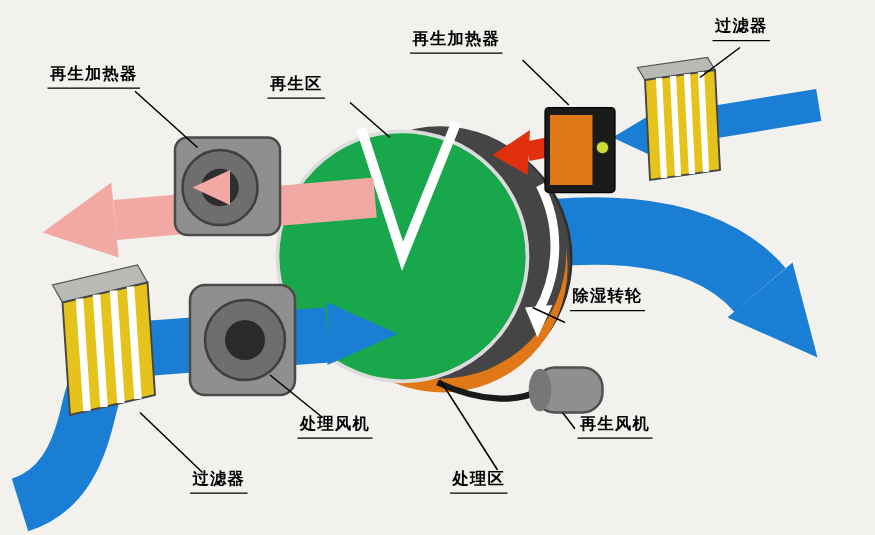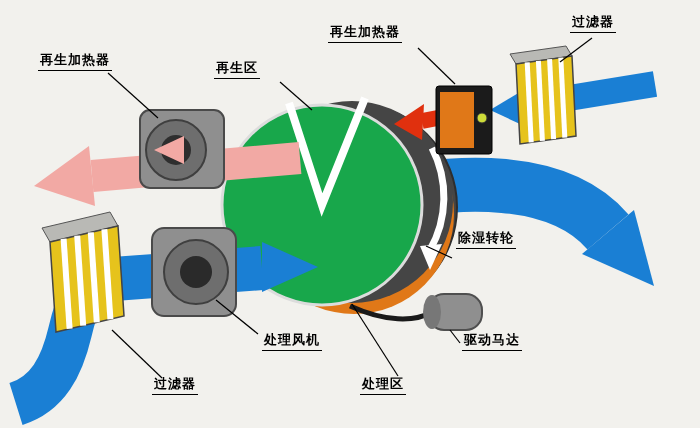--- a/index.html
+++ b/index.html
@@ -121,18 +121,18 @@
       <line x1="258" y1="334" x2="216" y2="300"></line>
       <line x1="162" y1="378" x2="112" y2="330"></line>
     </g>
   </svg>
 
   <div class="lbl" style="left:38px;top:52px;">再生加热器</div>
   <div class="lbl" style="left:214px;top:60px;">再生区</div>
   <div class="lbl" style="left:328px;top:24px;">再生加热器</div>
   <div class="lbl" style="left:570px;top:14px;">过滤器</div>
   <div class="lbl" style="left:456px;top:230px;">除湿转轮</div>
-  <div class="lbl" style="left:462px;top:332px;">驱动马达</div>
+  <div class="lbl" style="left:462px;top:332px;">再生风机</div>
   <div class="lbl" style="left:360px;top:376px;">处理区</div>
-  <div class="lbl" style="left:238px;top:332px;margin-left:24px;">处理风机</div>
+  <div class="lbl" style="left:238px;top:332px;">处理风机</div>
   <div class="lbl" style="left:152px;top:376px;">过滤器</div>
 
 </div>
 
 </body></html>

